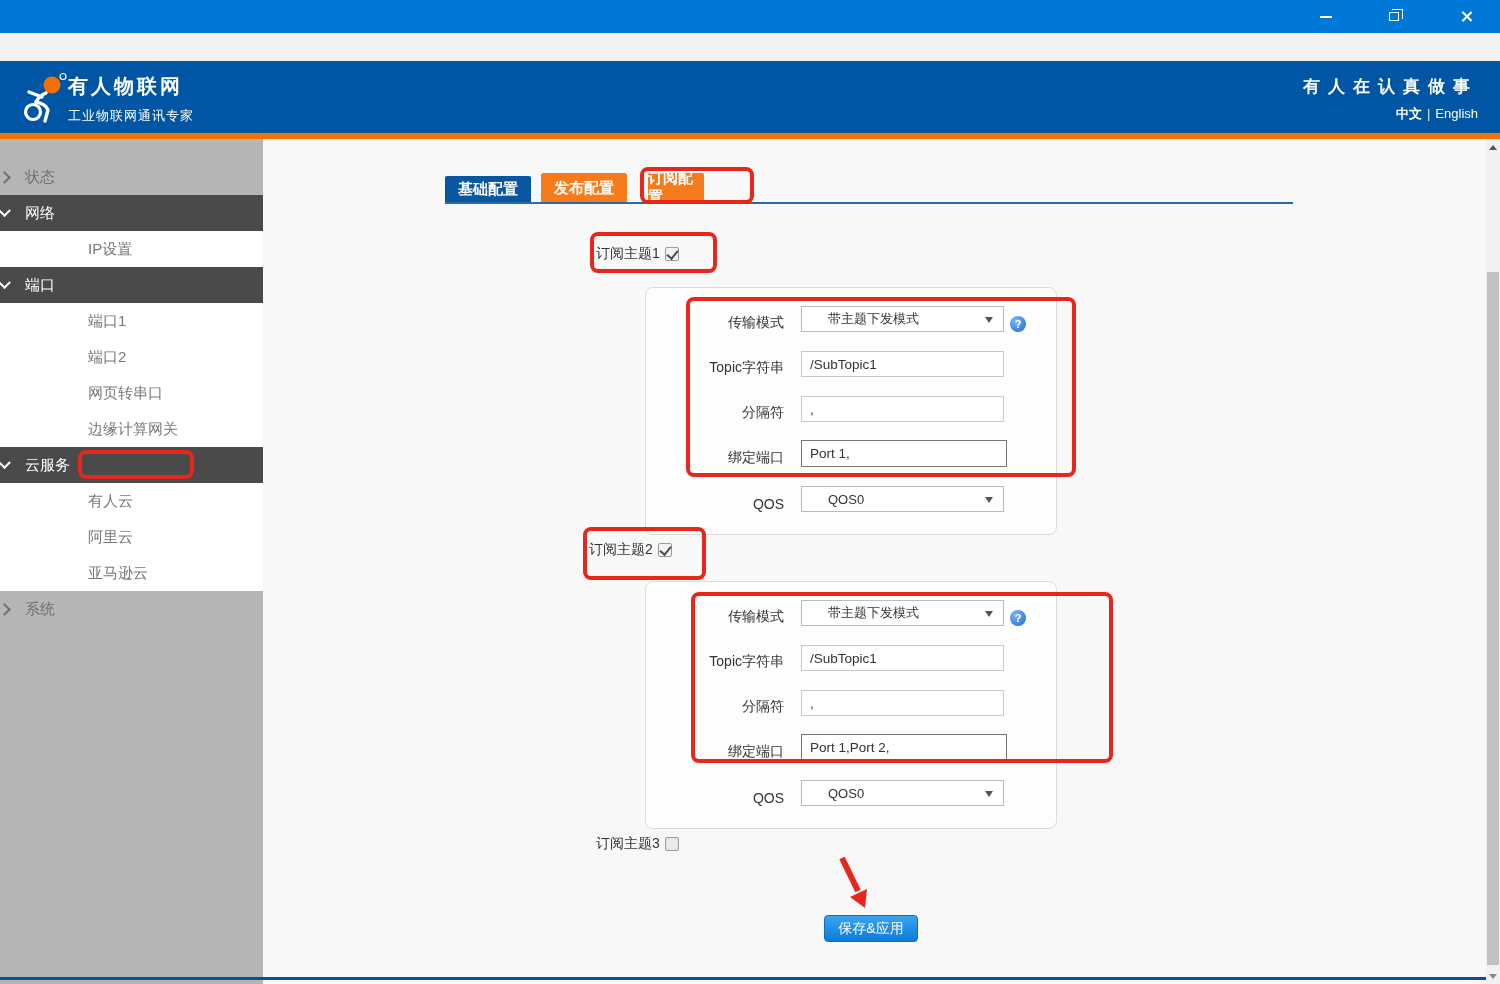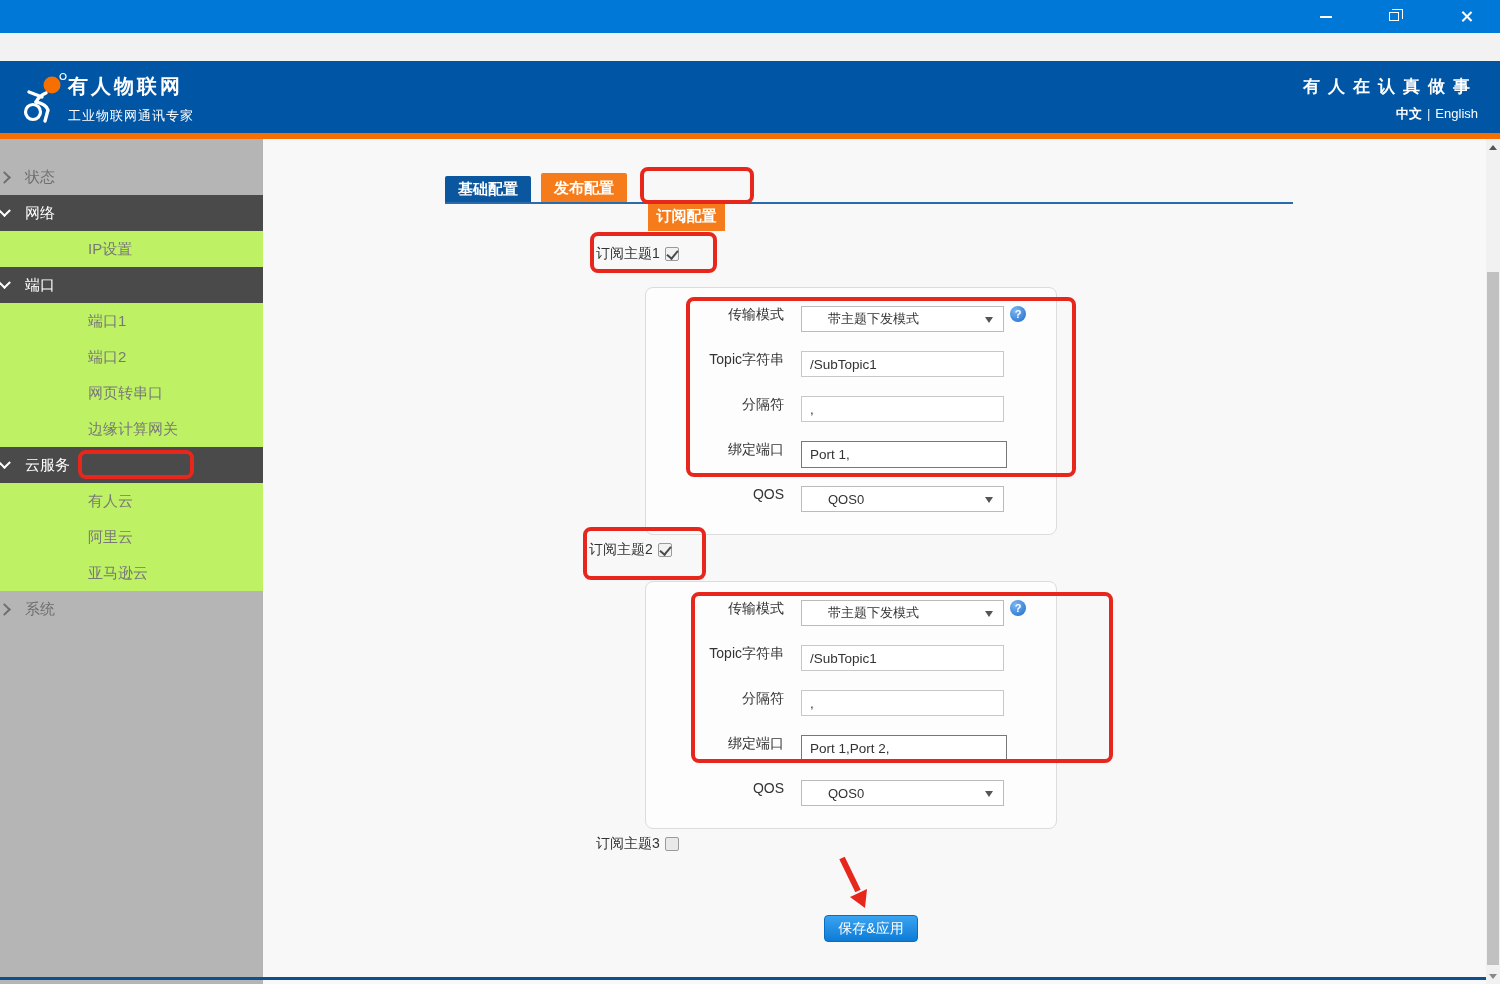--- a/index.html
+++ b/index.html
@@ -35,48 +35,48 @@
   .langs .divider { margin:0 5px; opacity:.9; }
   .langs .en { cursor:pointer; }
   .orange-stripe { position:absolute; left:0; top:133px; width:1500px; height:6px; background:#f66f00; }
 
   
   .sidebar { position:absolute; left:0; top:139px; width:263px; height:845px; background:#b5b5b5; padding-top:20px; }
   .side-row { height:36px; display:flex; align-items:center; font-size:15px; cursor:pointer; }
   .side-group { gap:16px; }
   .side-group.collapsed { color:#6f6f6f; }
   .side-group.expanded { background:#4a4a4a; color:#ffffff; }
-  .side-sub { padding-left:88px; background:#bef264; color:#787878; }
+  .side-sub { padding-left:88px; background:#ffffff; color:#787878; }
   .side-sub.selected { background:#fafafa; color:#555; }
   .chev { width:9px; height:9px; border-right:2px solid currentColor; border-bottom:2px solid currentColor; flex:0 0 auto; }
   .chev.right { transform:rotate(-45deg); }
   .chev.down  { transform:rotate(45deg) translate(-2px,-2px); }
 
   
   .content { position:absolute; left:263px; top:139px; width:1223px; height:845px; background:#f8f8f8; }
 
   .tab { position:absolute; display:flex; align-items:center; justify-content:center; color:#fff; font-size:15px; font-weight:bold; cursor:pointer; border-radius:2px 2px 0 0; }
   .tab.t0 { left:182px; top:37px; width:86px; height:27px; background:#0a57a0; }
   .tab.t1 { left:278px; top:34px; width:86px; height:30px; background:#f67c1b; }
-  .tab.t2 { left:385px; top:34px; width:77px; height:30px; background:#f67c1b;margin-top:28px; }
+  .tab.t2 { left:385px; top:34px; width:56px; height:30px; background:#f67c1b; }
   .tab-underline { position:absolute; left:182px; top:63px; width:848px; height:2px; background:#2a6bad; }
 
   .sub-row { position:absolute; display:flex; align-items:center; gap:5px; height:18px; }
   .sub-row.s0 { left:333px; top:106px; }
   .sub-row.s1 { left:326px; top:402px; }
   .sub-row.s2 { left:333px; top:696px; }
   .sub-label { font-size:14px; color:#333; }
   .checkbox { position:relative; width:14px; height:14px; border:1px solid #9a9a9a; background:#e9e9e9; border-radius:2px; cursor:pointer; }
   .checkbox.checked { background:#f2f2f2; }
   .checkbox.checked::after { content:""; position:absolute; left:3px; top:0px; width:5px; height:9px; border:solid #4a4a4a; border-width:0 2px 2px 0; transform:rotate(40deg); }
 
   .panel { position:absolute; left:382px; width:412px; height:248px; background:#fdfdfd; border:1px solid #dcdcdc; border-radius:8px; padding-top:18px; }
   .panel.p0 { top:148px; }
   .panel.p1 { top:442px; }
-  .frow { display:flex; align-items:flex-start; height:26px; margin-bottom:19px; }
+  .frow { display:flex; align-items:flex-end; height:26px; margin-bottom:19px; }
   .frow label { width:138px; text-align:right; padding-right:0; font-size:14px; color:#333; flex:0 0 auto; }
   .frow .ctrl-gap { width:17px; flex:0 0 auto; }
   .select { position:relative; width:203px; height:26px; background:#fff; border:1px solid #bbb; display:flex; align-items:center; padding-left:26px; font-size:13px; color:#333; cursor:pointer; }
   .caret { position:absolute; right:10px; top:10px; width:0; height:0; border-left:4.5px solid transparent; border-right:4.5px solid transparent; border-top:6px solid #555; }
   .tinput { width:203px; height:26px; border:1px solid #c8c8c8; background:#fff; padding:0 8px; font-size:13.5px; color:#333; font-family:"Liberation Sans","DejaVu Sans",sans-serif; }
   .tinput.focused { width:206px; height:27px; border:1px solid #777; }
   .help { width:16px; height:16px; margin-left:6px; border-radius:50%; background:radial-gradient(circle at 35% 30%, #7ab8f5, #1e69c8); color:#fff; font-size:11px; font-weight:bold; display:flex; align-items:center; justify-content:center; cursor:pointer; flex:0 0 auto; }
 
   .save-btn { position:absolute; left:561px; top:776px; width:94px; height:27px; background:linear-gradient(#3aa3f2,#0d7cd6); border:1px solid #0a6dc0; border-radius:4px; color:#fff; font-size:14px; display:flex; align-items:center; justify-content:center; cursor:pointer; }
 

